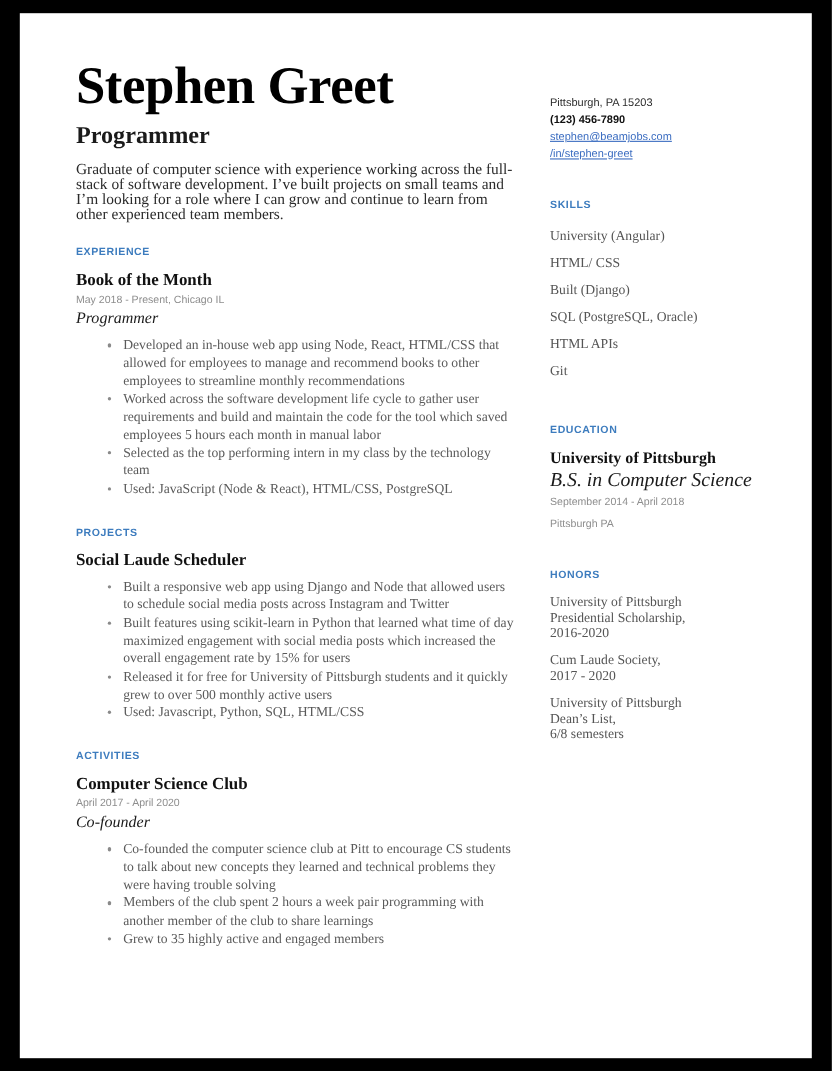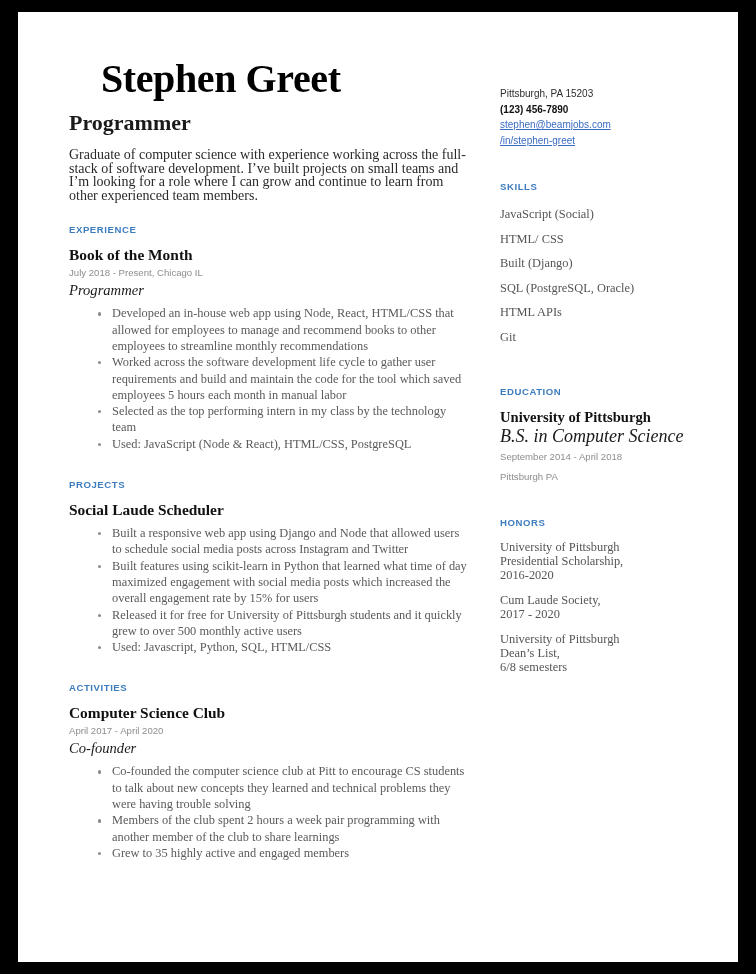--- a/index.html
+++ b/index.html
@@ -43,26 +43,25 @@
   
   .columns { display: flex; align-items: flex-start; }
   .col-left  { width: 398px; flex: 0 0 398px; }
   .col-gap   { width: 33px; flex: 0 0 33px; }
   .col-right { width: 193px; flex: 0 0 193px; }
 
   
   .name {
     font-family: "Liberation Serif", serif;
     font-weight: bold;
-    font-size: 40px;
+    font-size: 48px;
     line-height: 48px;
     letter-spacing: -0.4px;
     color: #000000;
     margin-top: 0px;
-    margin-left: 32px;
   }
   .jobtitle {
     font-family: "Liberation Serif", serif;
     font-weight: bold;
     font-size: 22px;
     line-height: 28px;
     color: #1a1a1a;
     margin-top: 6px;
   }
   .summary {
@@ -213,21 +212,21 @@
 
         <div class="col-left">
 
           <div class="name">Stephen Greet</div>
           <div class="jobtitle">Programmer</div>
           <div class="summary">Graduate of computer science with experience working across the full-stack of software development. I’ve built projects on small teams and I’m looking for a role where I can grow and continue to learn from other experienced team members.</div>
 
           <div class="sec-head sec-left first">EXPERIENCE</div>
           <div>
             <div class="entry-title">Book of the Month</div>
-            <div class="entry-date">July 2018 - Present, Chicago IL</div>
+            <div class="entry-date">May 2018 - Present, Chicago IL</div>
             <div class="entry-role">Programmer</div>
             <ul class="bullets">
               <li>Developed an in-house web app using Node, React, HTML/CSS that allowed for employees to manage and recommend books to other employees to streamline monthly recommendations</li>
               <li>Worked across the software development life cycle to gather user requirements and build and maintain the code for the tool which saved employees 5 hours each month in manual labor</li>
               <li>Selected as the top performing intern in my class by the technology team</li>
               <li>Used: JavaScript (Node &amp; React), HTML/CSS, PostgreSQL</li>
             </ul>
           </div>
 
           <div class="sec-head sec-left">PROJECTS</div>
@@ -263,21 +262,21 @@
             <div>Pittsburgh, PA 15203</div>
             <div class="bold">(123) 456-7890</div>
             <span class="link">stephen@beamjobs.com</span>
             <span class="link">/in/stephen-greet</span>
           </div>
 
           <div class="right-sec-spacer"></div>
 
           <div class="sec-head sec-right">SKILLS</div>
           <div class="skill-list">
-            <div class="skill-item">JavaScript (Social)</div>
+            <div class="skill-item">University (Angular)</div>
             <div class="skill-item">HTML/ CSS</div>
             <div class="skill-item">Built (Django)</div>
             <div class="skill-item">SQL (PostgreSQL, Oracle)</div>
             <div class="skill-item">HTML APIs</div>
             <div class="skill-item">Git</div>
           </div>
 
           <div class="right-sec-spacer"></div>
 
           <div class="sec-head sec-right">EDUCATION</div>

